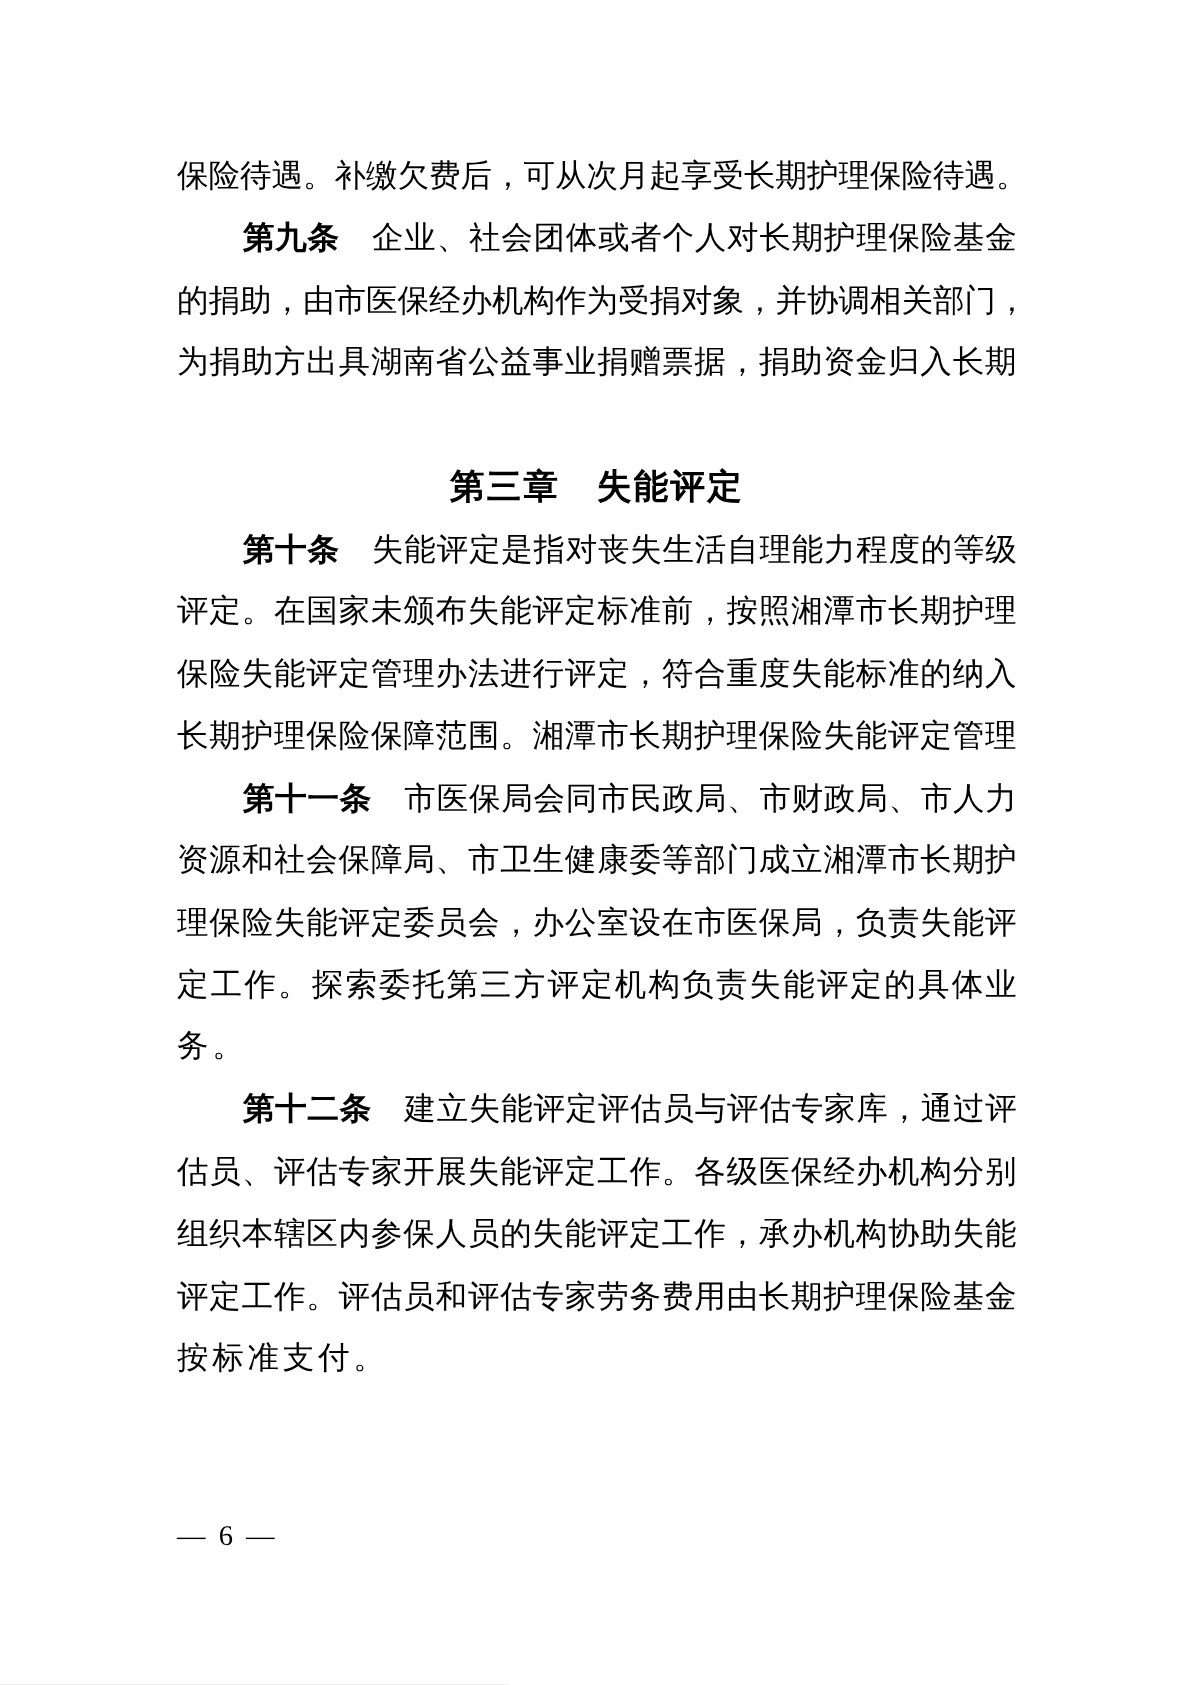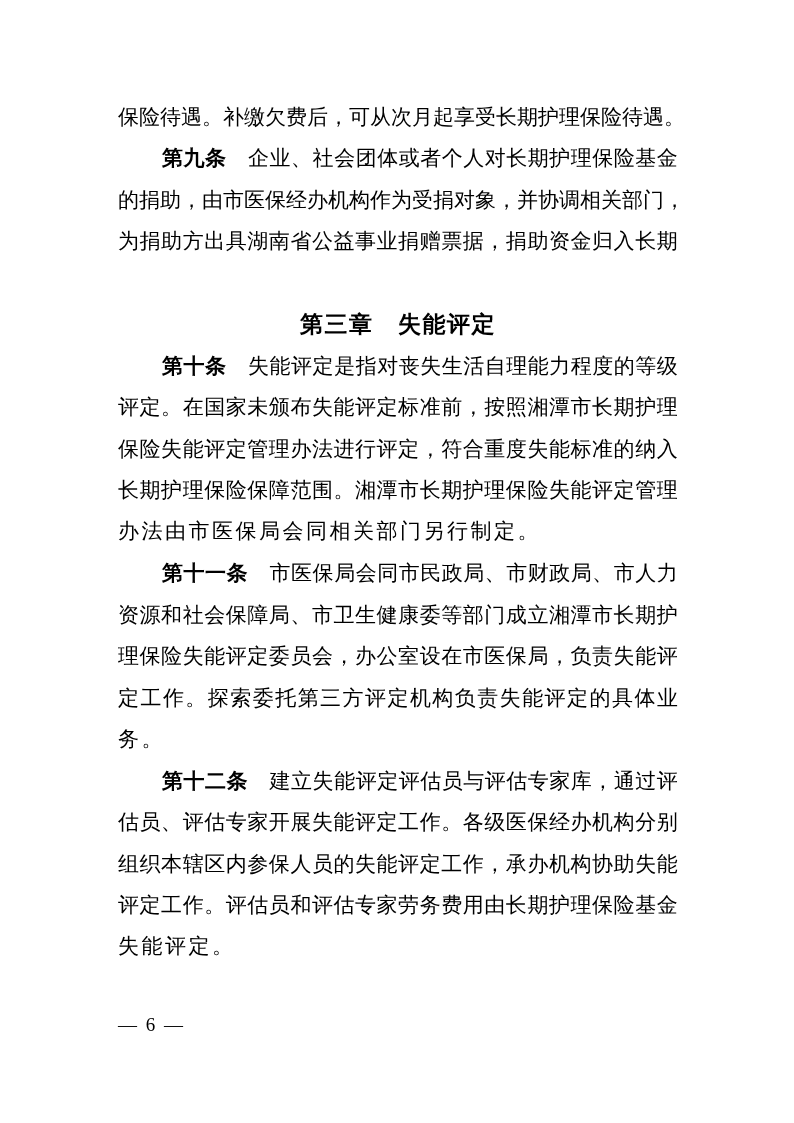--- a/index.html
+++ b/index.html
@@ -277,21 +277,20 @@
         <span>理</span>
         <span>保</span>
         <span>险</span>
         <span>失</span>
         <span>能</span>
         <span>评</span>
         <span>定</span>
         <span>管</span>
         <span>理</span>
       </div>
-      <div class="line left"><span>办法由市医保局会同相关部门另行制定。</span></div>
       <div class="line justify indent">
         <span class="b">第</span>
         <span class="b">十</span>
         <span class="b">一</span>
         <span class="b">条</span>
         <span>　</span>
         <span>市</span>
         <span>医</span>
         <span>保</span>
         <span>局</span>
@@ -498,16 +497,16 @@
         <span>由</span>
         <span>长</span>
         <span>期</span>
         <span>护</span>
         <span>理</span>
         <span>保</span>
         <span>险</span>
         <span>基</span>
         <span>金</span>
       </div>
-      <div class="line left"><span>失能评定。</span></div>
+      <div class="line left"><span>按标准支付。</span></div>
     </div>
   <div class="footer">— 6 —</div>
 </div>
 
 </body></html>

